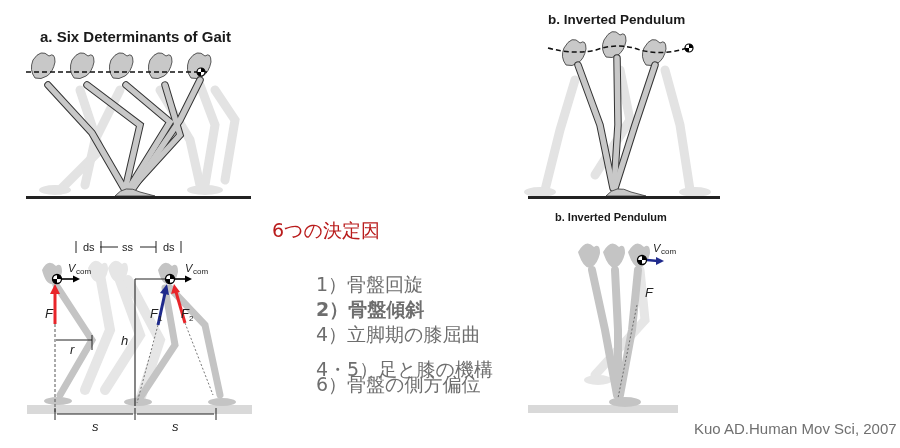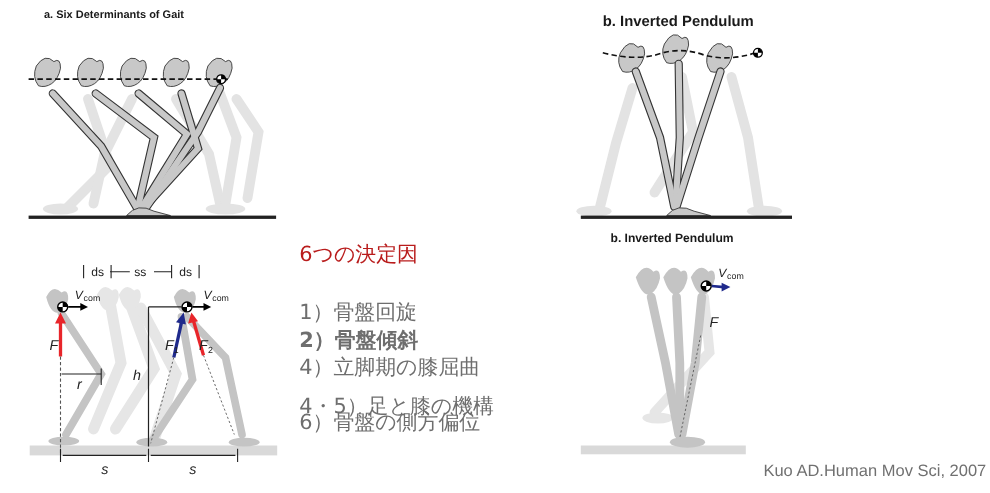--- a/index.html
+++ b/index.html
@@ -1,28 +1,28 @@
 <!DOCTYPE html>
 <html><head>
 <meta charset="utf-8">
 <style>
   html,body{margin:0;padding:0;background:#ffffff;}
   body{width:900px;height:448px;position:relative;overflow:hidden;font-family:"Liberation Sans",sans-serif;}
   .panel{position:absolute;}
   .ptitle{position:absolute;font-family:"Liberation Sans",sans-serif;font-weight:bold;color:#1a1a1a;white-space:nowrap;}
-  .jp{position:absolute;font-family:"DejaVu Sans",sans-serif;color:#6e6e6e;font-size:19px;line-height:24.5px;white-space:nowrap;}
+  .jp{position:absolute;font-family:"DejaVu Sans",sans-serif;color:#6e6e6e;font-size:19px;line-height:24.5px;white-space:nowrap;margin-left:44px;}
   .jp-title{position:absolute;font-family:"DejaVu Sans",sans-serif;color:#b91c1c;font-size:19px;white-space:nowrap;}
   .cite{position:absolute;font-family:"Liberation Sans",sans-serif;color:#707070;font-size:15px;white-space:nowrap;}
   svg text{font-family:"Liberation Sans",sans-serif;}
 </style>
 </head>
 <body>
 
 <div class="panel" style="left:0;top:0;width:260px;height:200px;">
-  <div class="ptitle" style="left:40px;top:8px;font-size:10px;">a. Six Determinants of Gait</div>
+  <div class="ptitle" style="left:40px;top:28px;font-size:15px;">a. Six Determinants of Gait</div>
   <svg width="260" height="200" style="position:absolute;left:0;top:0;">
 
     <g fill="none" stroke="#e3e3e3" stroke-width="9" stroke-linecap="round">
       <path d="M80 90 L100 150 L60 190"></path>
       <path d="M120 90 L95 140 L85 185"></path>
       <path d="M160 90 L190 140 L200 185"></path>
       <path d="M200 85 L215 125 L205 185"></path>
       <path d="M215 90 L235 120 L225 180"></path>
     </g>
     <g fill="#e3e3e3">

